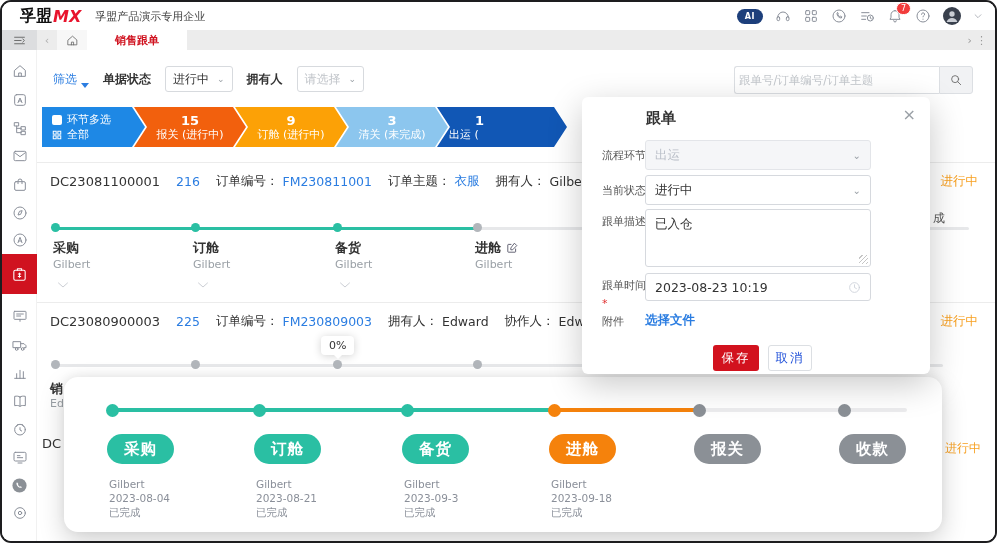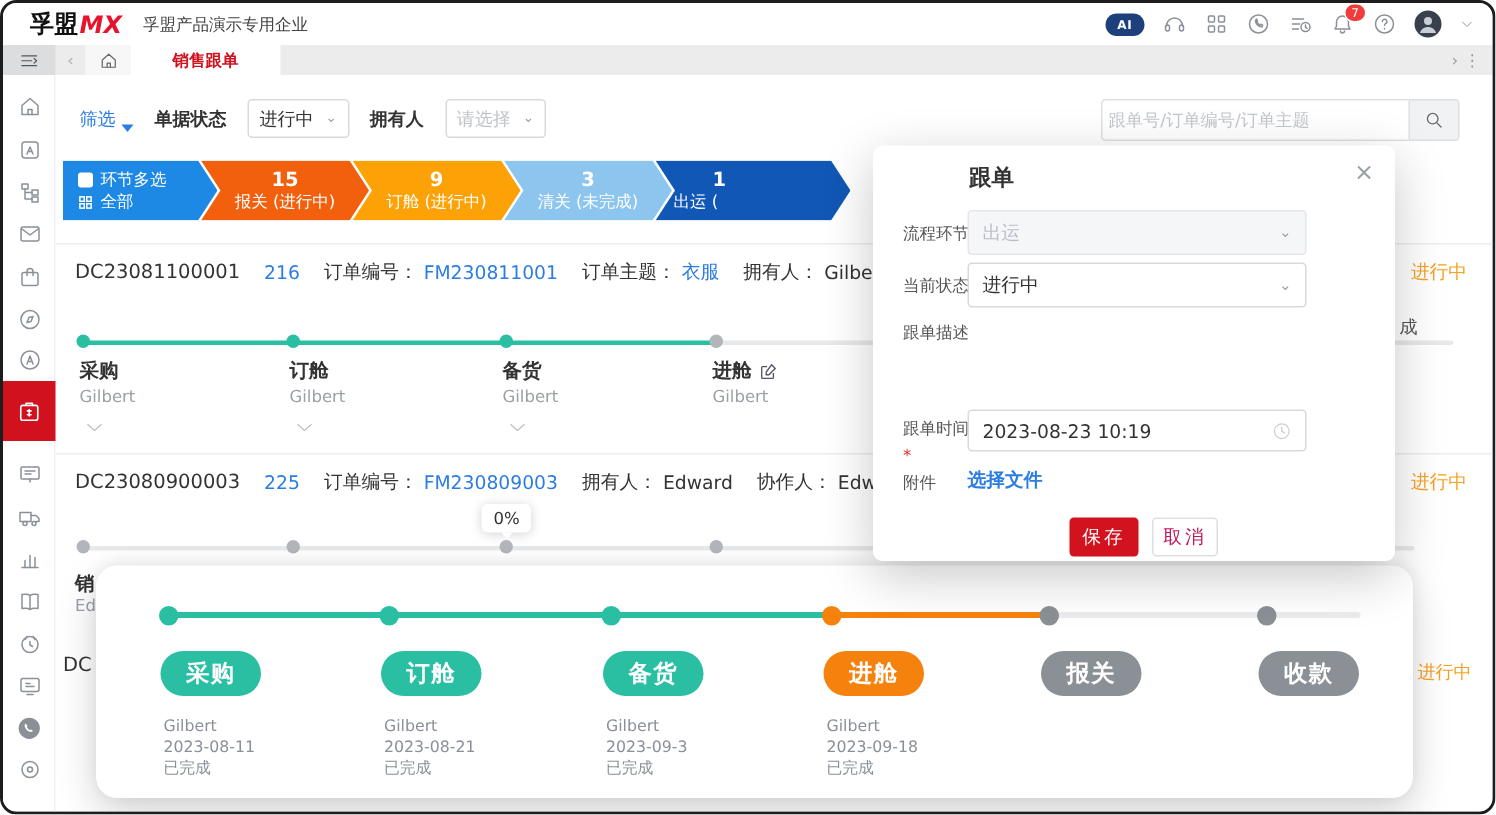--- a/index.html
+++ b/index.html
@@ -122,21 +122,21 @@
   .ctl.disabled { background:#f5f6f8; color:#b9bec7; border-color:#e3e5e9; }
   .ctl .chev { color:#9aa0a6; font-size:10px; }
   .ta { position:absolute; left:63px; width:226px; height:58px; border:1px solid #d6d9de; border-radius:3px;
         padding:6px 9px; font-size:12.5px; color:#333; }
   .rsz { position:absolute; right:2px; bottom:2px; width:9px; height:9px;
          background:repeating-linear-gradient(135deg, transparent 0 2px, #c6c6c6 2px 3px); }
   .attach-link { position:absolute; left:63px; font-size:12.5px; font-weight:600; color:#2b7de1; cursor:pointer; }
   .btn { position:absolute; height:26px; border-radius:3px; display:flex; align-items:center; justify-content:center;
          font-size:12.5px; letter-spacing:2px; cursor:pointer; }
   .btn-save { left:131px; top:248px; width:46px; background:#d2121e; color:#fff; }
-  .btn-cancel { left:186px; top:248px; width:44px; background:#fff; border:1px solid #dcdfe3; color:#be185d; }
+  .btn-cancel { left:186px; top:248px; width:44px; background:#fff; border:1px solid #dcdfe3; color:#1d4ed8; }
 
   svg.line { fill:none; stroke:#8a8f99; stroke-width:1.5; stroke-linecap:round; stroke-linejoin:round; }
   .side-item.active svg.line { stroke:#fff; }
 </style>
 </head>
 <body>
 
 <div class="win">
 
   <div class="hdr">
@@ -496,21 +496,21 @@
 
     <span class="pill pp-teal" style="left:43px;">采购</span>
     <span class="pill pp-teal" style="left:190px;">订舱</span>
     <span class="pill pp-teal" style="left:338px;">备货</span>
     <span class="pill pp-orange" style="left:485px;">进舱</span>
     <span class="pill pp-gray" style="left:630px;">报关</span>
     <span class="pill pp-gray" style="left:775px;">收款</span>
 
     <div class="pp-info" style="left:45px;">
       <div>Gilbert</div>
-        <div>2023-08-11</div>
+        <div>2023-08-04</div>
         <div>已完成</div>
       </div>
     <div class="pp-info" style="left:192px;">
       <div>Gilbert</div>
         <div>2023-08-21</div>
         <div>已完成</div>
       </div>
     <div class="pp-info" style="left:340px;">
       <div>Gilbert</div>
         <div>2023-09-3</div>
@@ -533,20 +533,24 @@
         <span class="chev">⌄</span>
     </div>
 
     <div class="m-label" style="top:85px;">当前状态</div>
     <div class="ctl" style="top:78px;">
       <span>进行中</span>
         <span class="chev">⌄</span>
     </div>
 
     <div class="m-label" style="top:116px;">跟单描述</div>
+    <div class="ta" style="top:112px;">
+      <span>已入仓</span>
+      <span class="rsz"></span>
+    </div>
 
     <div class="m-label" style="top:180px;">
       <span>跟单时间</span><span class="req">*</span>
     </div>
     <div class="ctl" style="top:176px; height:28px;">
       <span>2023-08-23 10:19</span>
       <svg class="line" width="13" height="13" viewBox="0 0 24 24" style="stroke:#c9ced6">
           <circle cx="12" cy="12" r="9"></circle>
           <path d="M12 7v5l3.5 2"></path>
         </svg>

